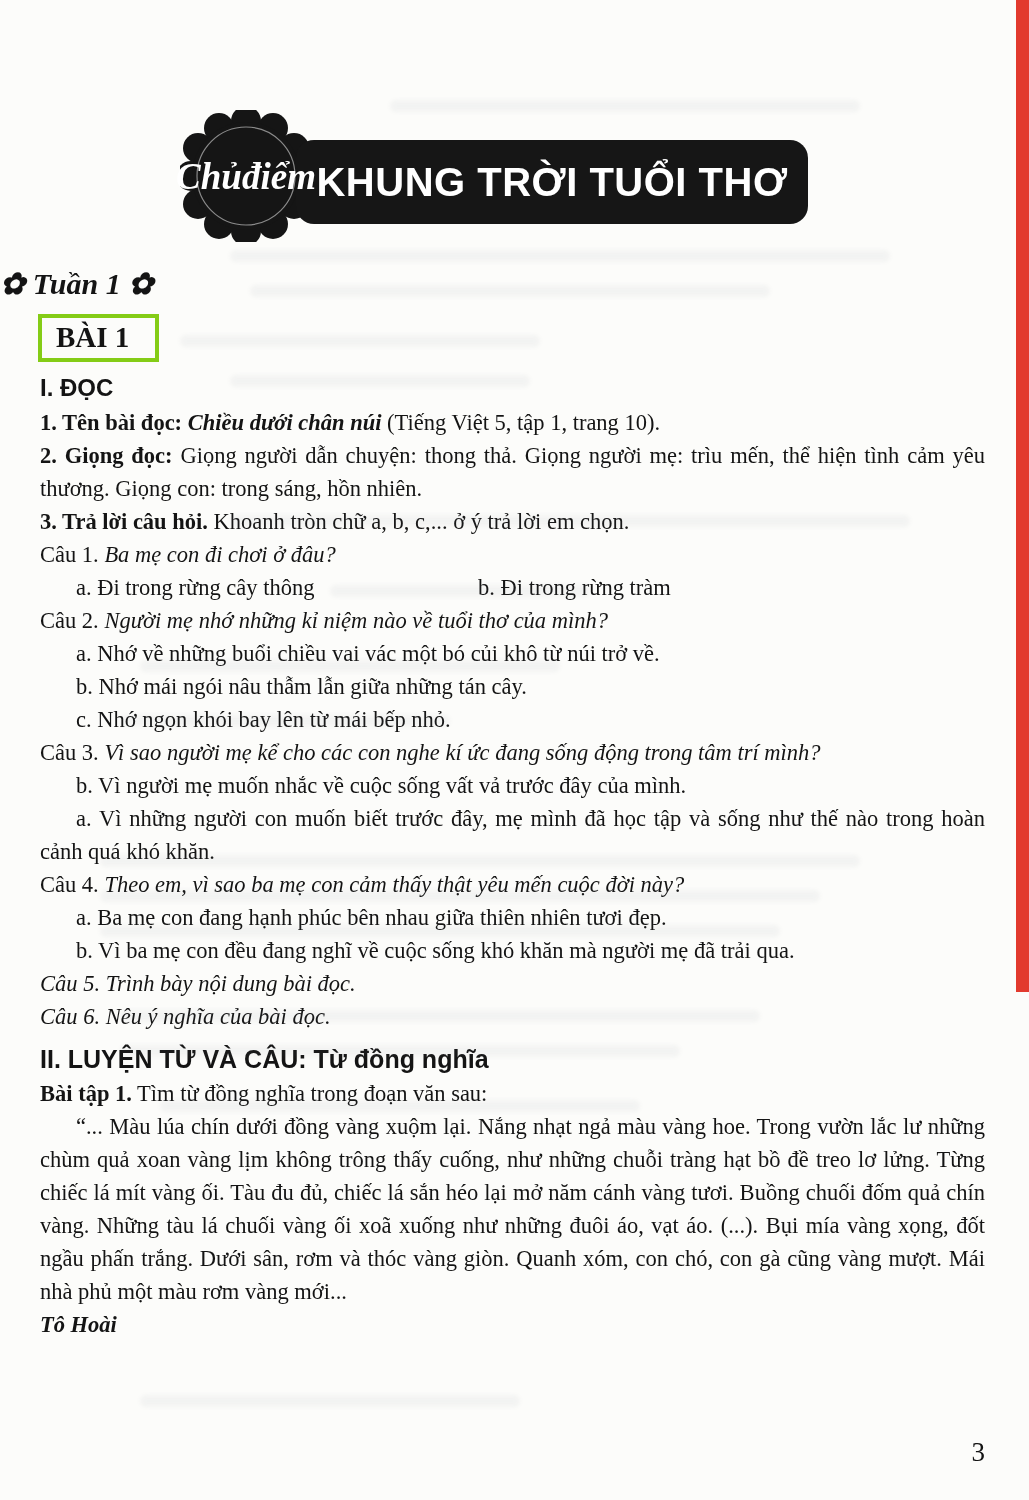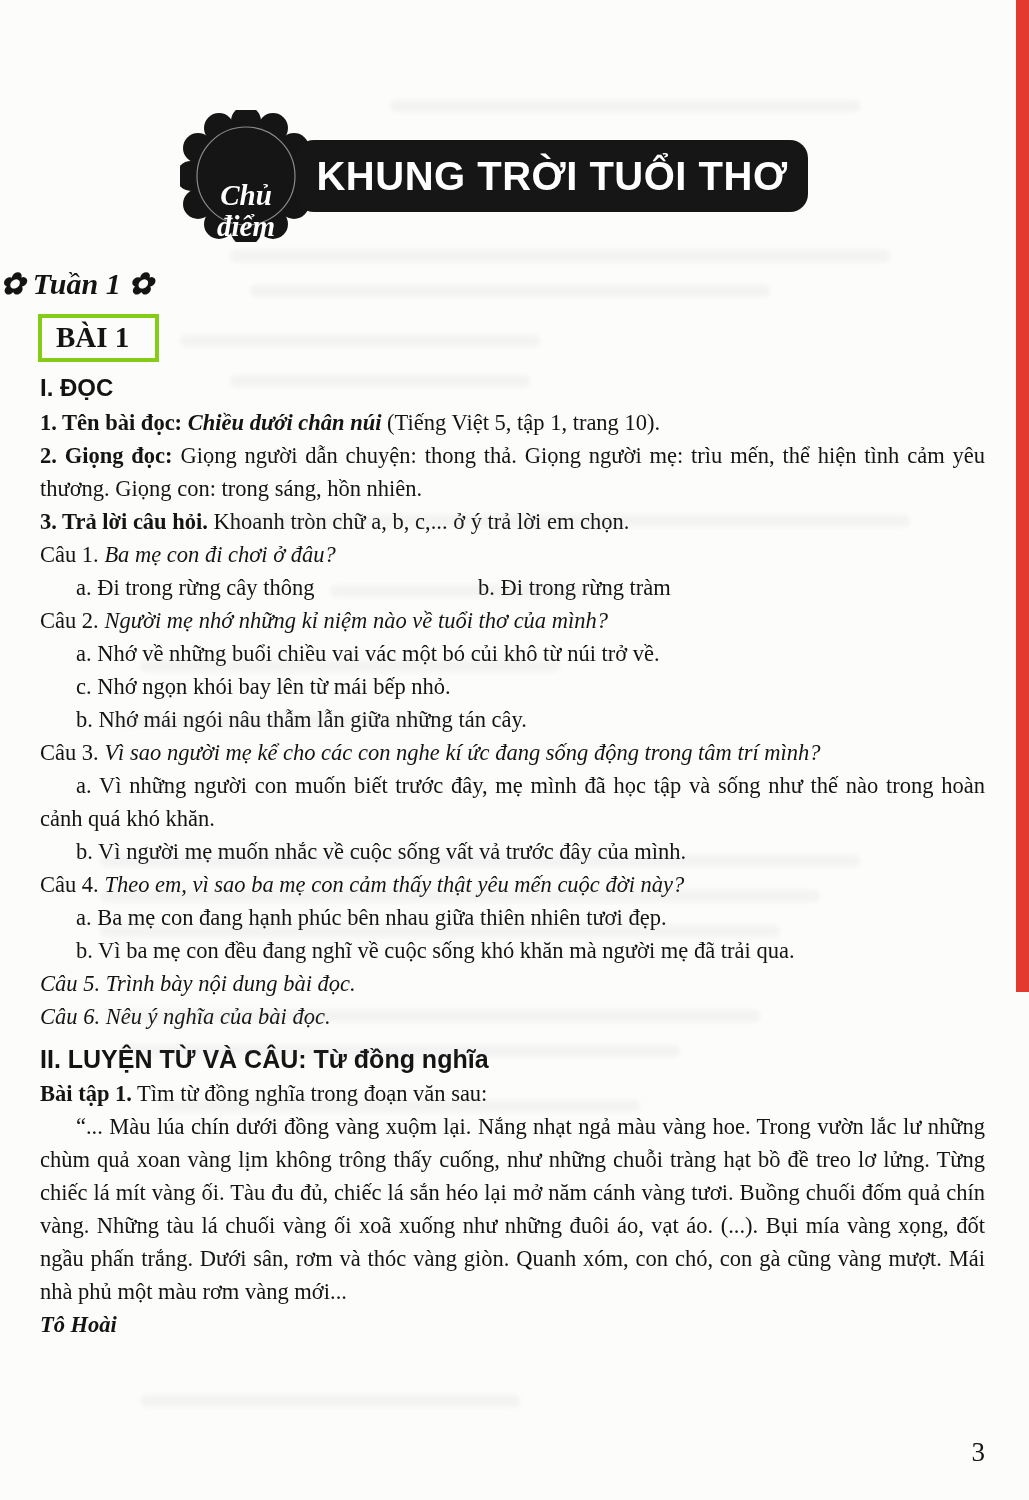--- a/index.html
+++ b/index.html
@@ -15,26 +15,26 @@
   
   .red-strip{position:absolute;top:0;right:0;width:13px;height:992px;background:#e23a2e;}
   
   .ghost{position:absolute;border-radius:6px;background:#6b7280;opacity:.06;filter:blur(2px);height:12px;}
   
   .header{position:relative;height:140px;margin-top:110px;}
   .badge{position:absolute;left:180px;top:0;width:132px;height:132px;}
   .badge svg{position:absolute;left:0;top:0;}
   .badge-text{
     position:absolute;left:0;top:0;width:132px;height:132px;
-    display:flex;flex-direction:column;align-items:center;justify-content:flex-end;
-    color:#fff;font-style:italic;font-weight:bold;font-size:29px;line-height:31px;
+    display:flex;flex-direction:row;align-items:center;justify-content:center;
+    color:#fff;font-style:italic;font-weight:bold;font-size:37px;line-height:31px;
     z-index:2;
   }
   .banner{
-    position:absolute;left:296px;top:30px;width:512px;height:72px;
+    position:absolute;left:296px;top:30px;width:512px;height:84px;
     background:#161616;border-radius:18px;
     display:flex;align-items:center;justify-content:center;
   }
   .banner span{
     color:#ffffff;font-family:"Liberation Sans","DejaVu Sans",sans-serif;
     font-weight:bold;font-size:40px;letter-spacing:.5px;
   }
   .week{
     text-align:left;margin-top:16px;
     font-weight:bold;font-style:italic;font-size:30px;line-height:36px;
@@ -140,26 +140,26 @@
     <p><b class="lead">3. Trả lời câu hỏi.</b><span> Khoanh tròn chữ a, b, c,... ở ý trả lời em chọn.</span></p>
 
     <p><span>Câu 1.</span><i> Ba mẹ con đi chơi ở đâu?</i></p>
     <p class="optrow">
       <span class="col-a">a. Đi trong rừng cây thông</span>
       <span>b. Đi trong rừng tràm</span>
     </p>
 
     <p><span>Câu 2.</span><i> Người mẹ nhớ những kỉ niệm nào về tuổi thơ của mình?</i></p>
     <p class="opt">a. Nhớ về những buổi chiều vai vác một bó củi khô từ núi trở về.</p>
+    <p class="opt">b. Nhớ mái ngói nâu thẫm lẫn giữa những tán cây.</p>
     <p class="opt">c. Nhớ ngọn khói bay lên từ mái bếp nhỏ.</p>
-    <p class="opt">b. Nhớ mái ngói nâu thẫm lẫn giữa những tán cây.</p>
 
     <p><span>Câu 3.</span><i> Vì sao người mẹ kể cho các con nghe kí ức đang sống động trong tâm trí mình?</i></p>
+    <p class="opt">b. Vì người mẹ muốn nhắc về cuộc sống vất vả trước đây của mình.</p>
     <p class="opt">a. Vì những người con muốn biết trước đây, mẹ mình đã học tập và sống như thế nào trong hoàn cảnh quá khó khăn.</p>
-    <p class="opt">b. Vì người mẹ muốn nhắc về cuộc sống vất vả trước đây của mình.</p>
 
     <p><span>Câu 4.</span><i> Theo em, vì sao ba mẹ con cảm thấy thật yêu mến cuộc đời này?</i></p>
     <p class="opt">a. Ba mẹ con đang hạnh phúc bên nhau giữa thiên nhiên tươi đẹp.</p>
     <p class="opt">b. Vì ba mẹ con đều đang nghĩ về cuộc sống khó khăn mà người mẹ đã trải qua.</p>
 
     <p class="qi">Câu 5. Trình bày nội dung bài đọc.</p>
     <p class="qi">Câu 6. Nêu ý nghĩa của bài đọc.</p>
 
     <div class="h1 second">II. LUYỆN TỪ VÀ CÂU: Từ đồng nghĩa</div>
 

